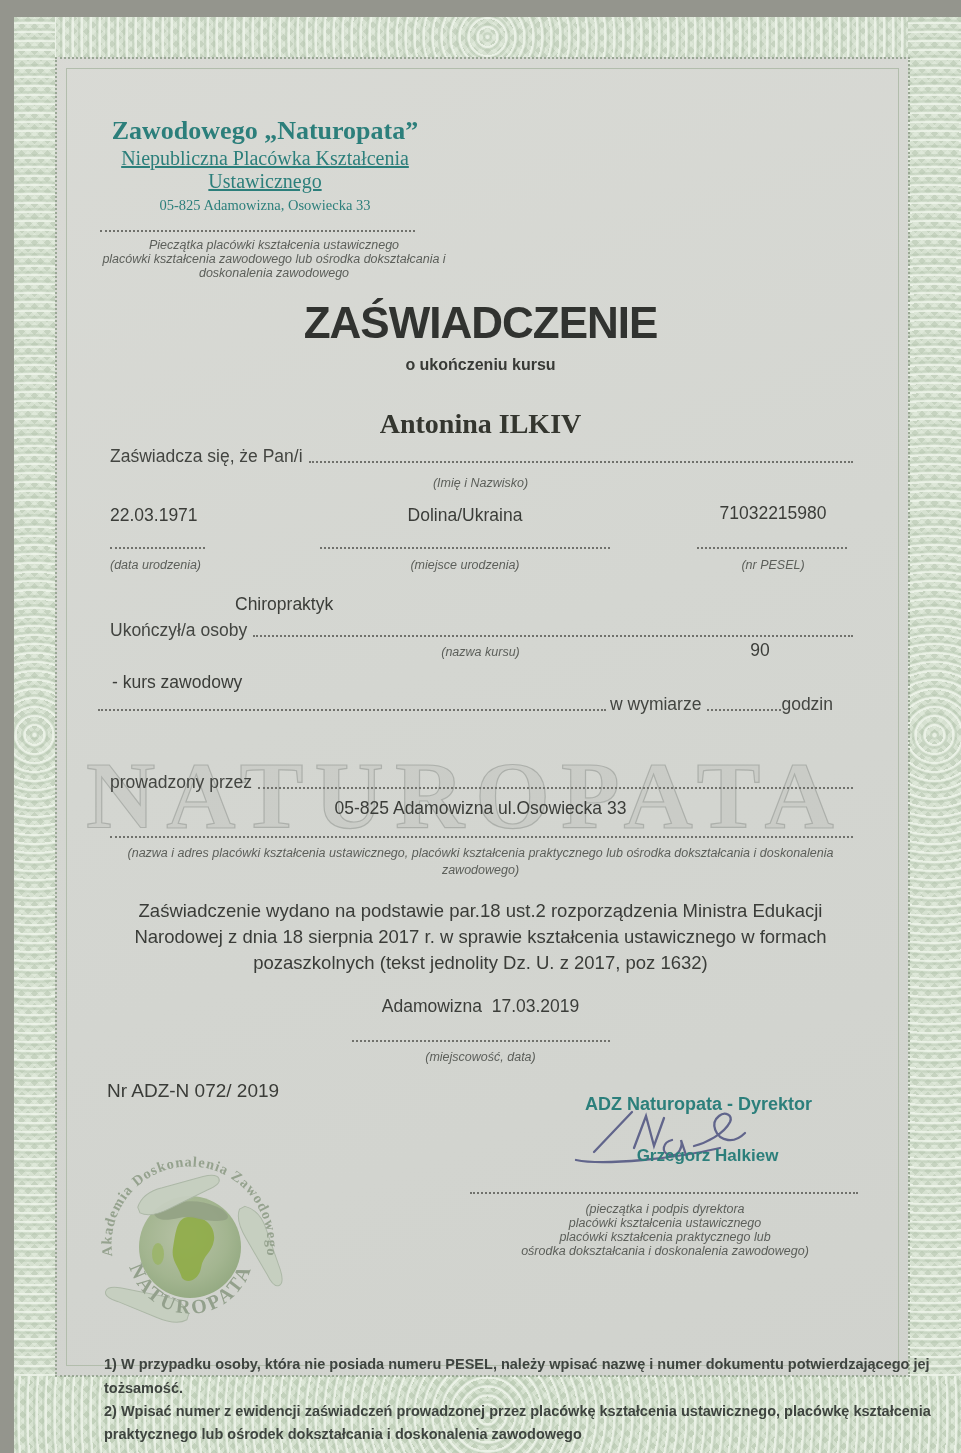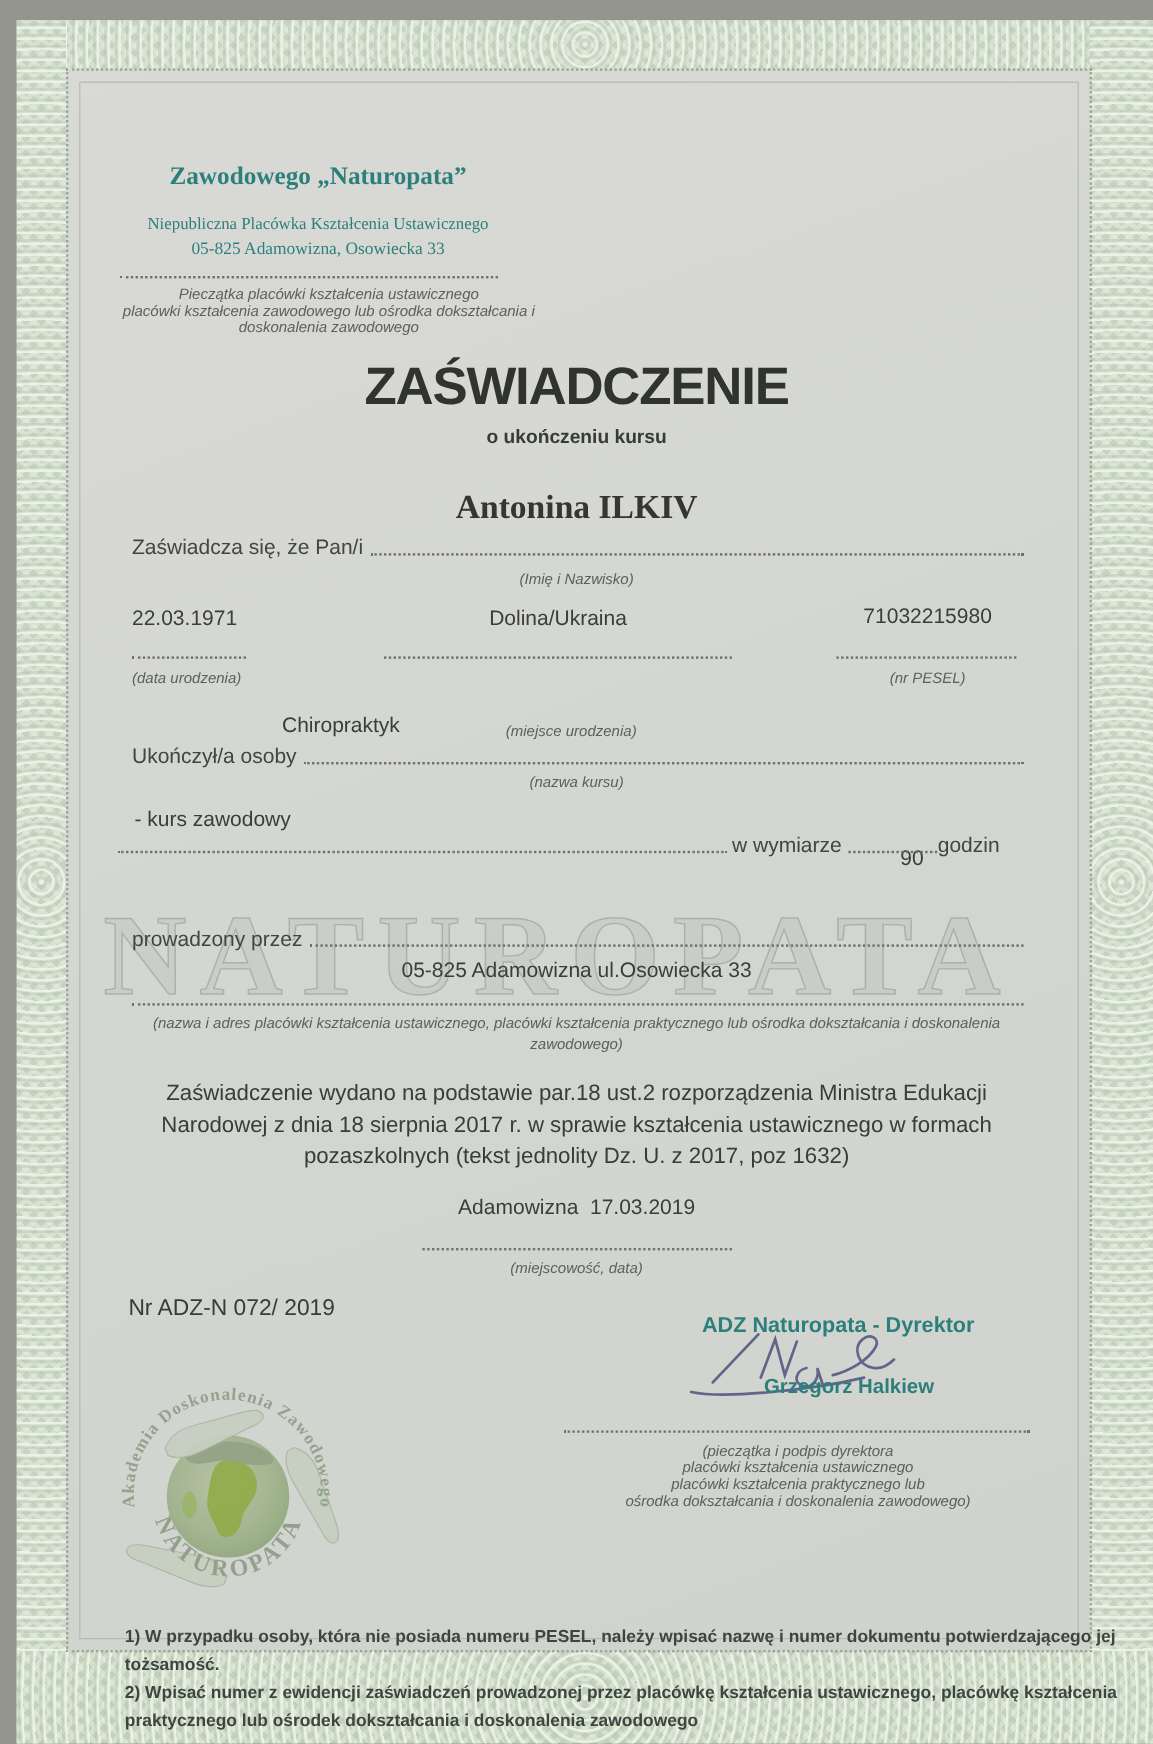--- a/index.html
+++ b/index.html
@@ -58,22 +58,22 @@
 <div class="edge edge-right"></div>
 <div class="edge edge-bottom"></div>
 <div class="frame-bead"></div>
 <div class="frame-thin"></div>
 
 <div class="abs watermark" style="left:86px;top:740px;">NATUROPATA</div>
 
 <div class="content">
 
   <div class="abs serif teal ctr" style="left:100px;top:114px;width:330px;">
-    <div style="font-size:21px;font-weight:bold;margin-top:20px;">Zawodowego „Naturopata”</div>
-    <div style="font-size:14px;margin-top:21px;">Niepubliczna Placówka Kształcenia Ustawicznego</div>
+    <div style="font-size:26px;font-weight:bold;margin-top:2px;">Zawodowego „Naturopata”</div>
+    <div style="font-size:20px;margin-top:1px;text-decoration:underline;">Niepubliczna Placówka Kształcenia Ustawicznego</div>
     <div style="font-size:14.5px;margin-top:4px;">05-825 Adamowizna, Osowiecka 33</div>
   </div>
 
   <div class="abs dots" style="left:100px;top:228px;width:315px;"></div>
   <div class="abs ctr" style="left:88px;top:238px;width:372px;">
     <div class="cap">Pieczątka placówki kształcenia ustawicznego</div>
     <div class="cap">placówki kształcenia zawodowego  lub ośrodka dokształcania i</div>
     <div class="cap">doskonalenia zawodowego</div>
   </div>
 
@@ -90,32 +90,32 @@
 
   <div class="abs val nw" style="left:110px;top:505px;">22.03.1971</div>
   <div class="abs ctr val nw" style="left:300px;top:505px;width:330px;">Dolina/Ukraina</div>
   <div class="abs ctr val nw" style="left:688px;top:503px;width:170px;">71032215980</div>
 
   <div class="abs dots" style="left:110px;top:545px;width:95px;"></div>
   <div class="abs dots" style="left:320px;top:545px;width:290px;"></div>
   <div class="abs dots" style="left:697px;top:545px;width:150px;"></div>
 
   <div class="abs cap nw" style="left:110px;top:558px;">(data urodzenia)</div>
-  <div class="abs ctr cap nw" style="left:311px;top:558px;width:330px;margin-top:44px;">(miejsce urodzenia)</div>
+  <div class="abs ctr cap nw" style="left:300px;top:558px;width:330px;">(miejsce urodzenia)</div>
   <div class="abs ctr cap nw" style="left:688px;top:558px;width:170px;">(nr PESEL)</div>
 
   <div class="abs val nw" style="left:235px;top:594px;">Chiropraktyk</div>
   <div class="abs flexline" style="left:110px;right:108px;top:620px;">
     <span class="formtext nw">Ukończył/a osoby</span>
     <span class="dots"></span>
   </div>
   <div class="abs ctr cap" style="left:110px;right:110px;top:645px;">(nazwa kursu)</div>
 
   <div class="abs val nw" style="left:112px;top:672px;">- kurs zawodowy</div>
-  <div class="abs ctr val nw" style="left:700px;top:705px;width:120px;">90</div>
+  <div class="abs ctr val nw" style="left:700px;top:640px;width:120px;">90</div>
 
   <div class="abs flexline" style="left:98px;right:128px;top:694px;">
     <span class="dots" style="margin-left:0;"></span>
     <span class="formtext nw" style="margin-left:4px;">w wymiarze</span>
     <span class="dots" style="flex:0 0 74px;"></span>
     <span class="formtext nw">godzin</span>
   </div>
 
   <div class="abs flexline" style="left:110px;right:108px;top:772px;">
     <span class="formtext nw">prowadzony przez</span>

